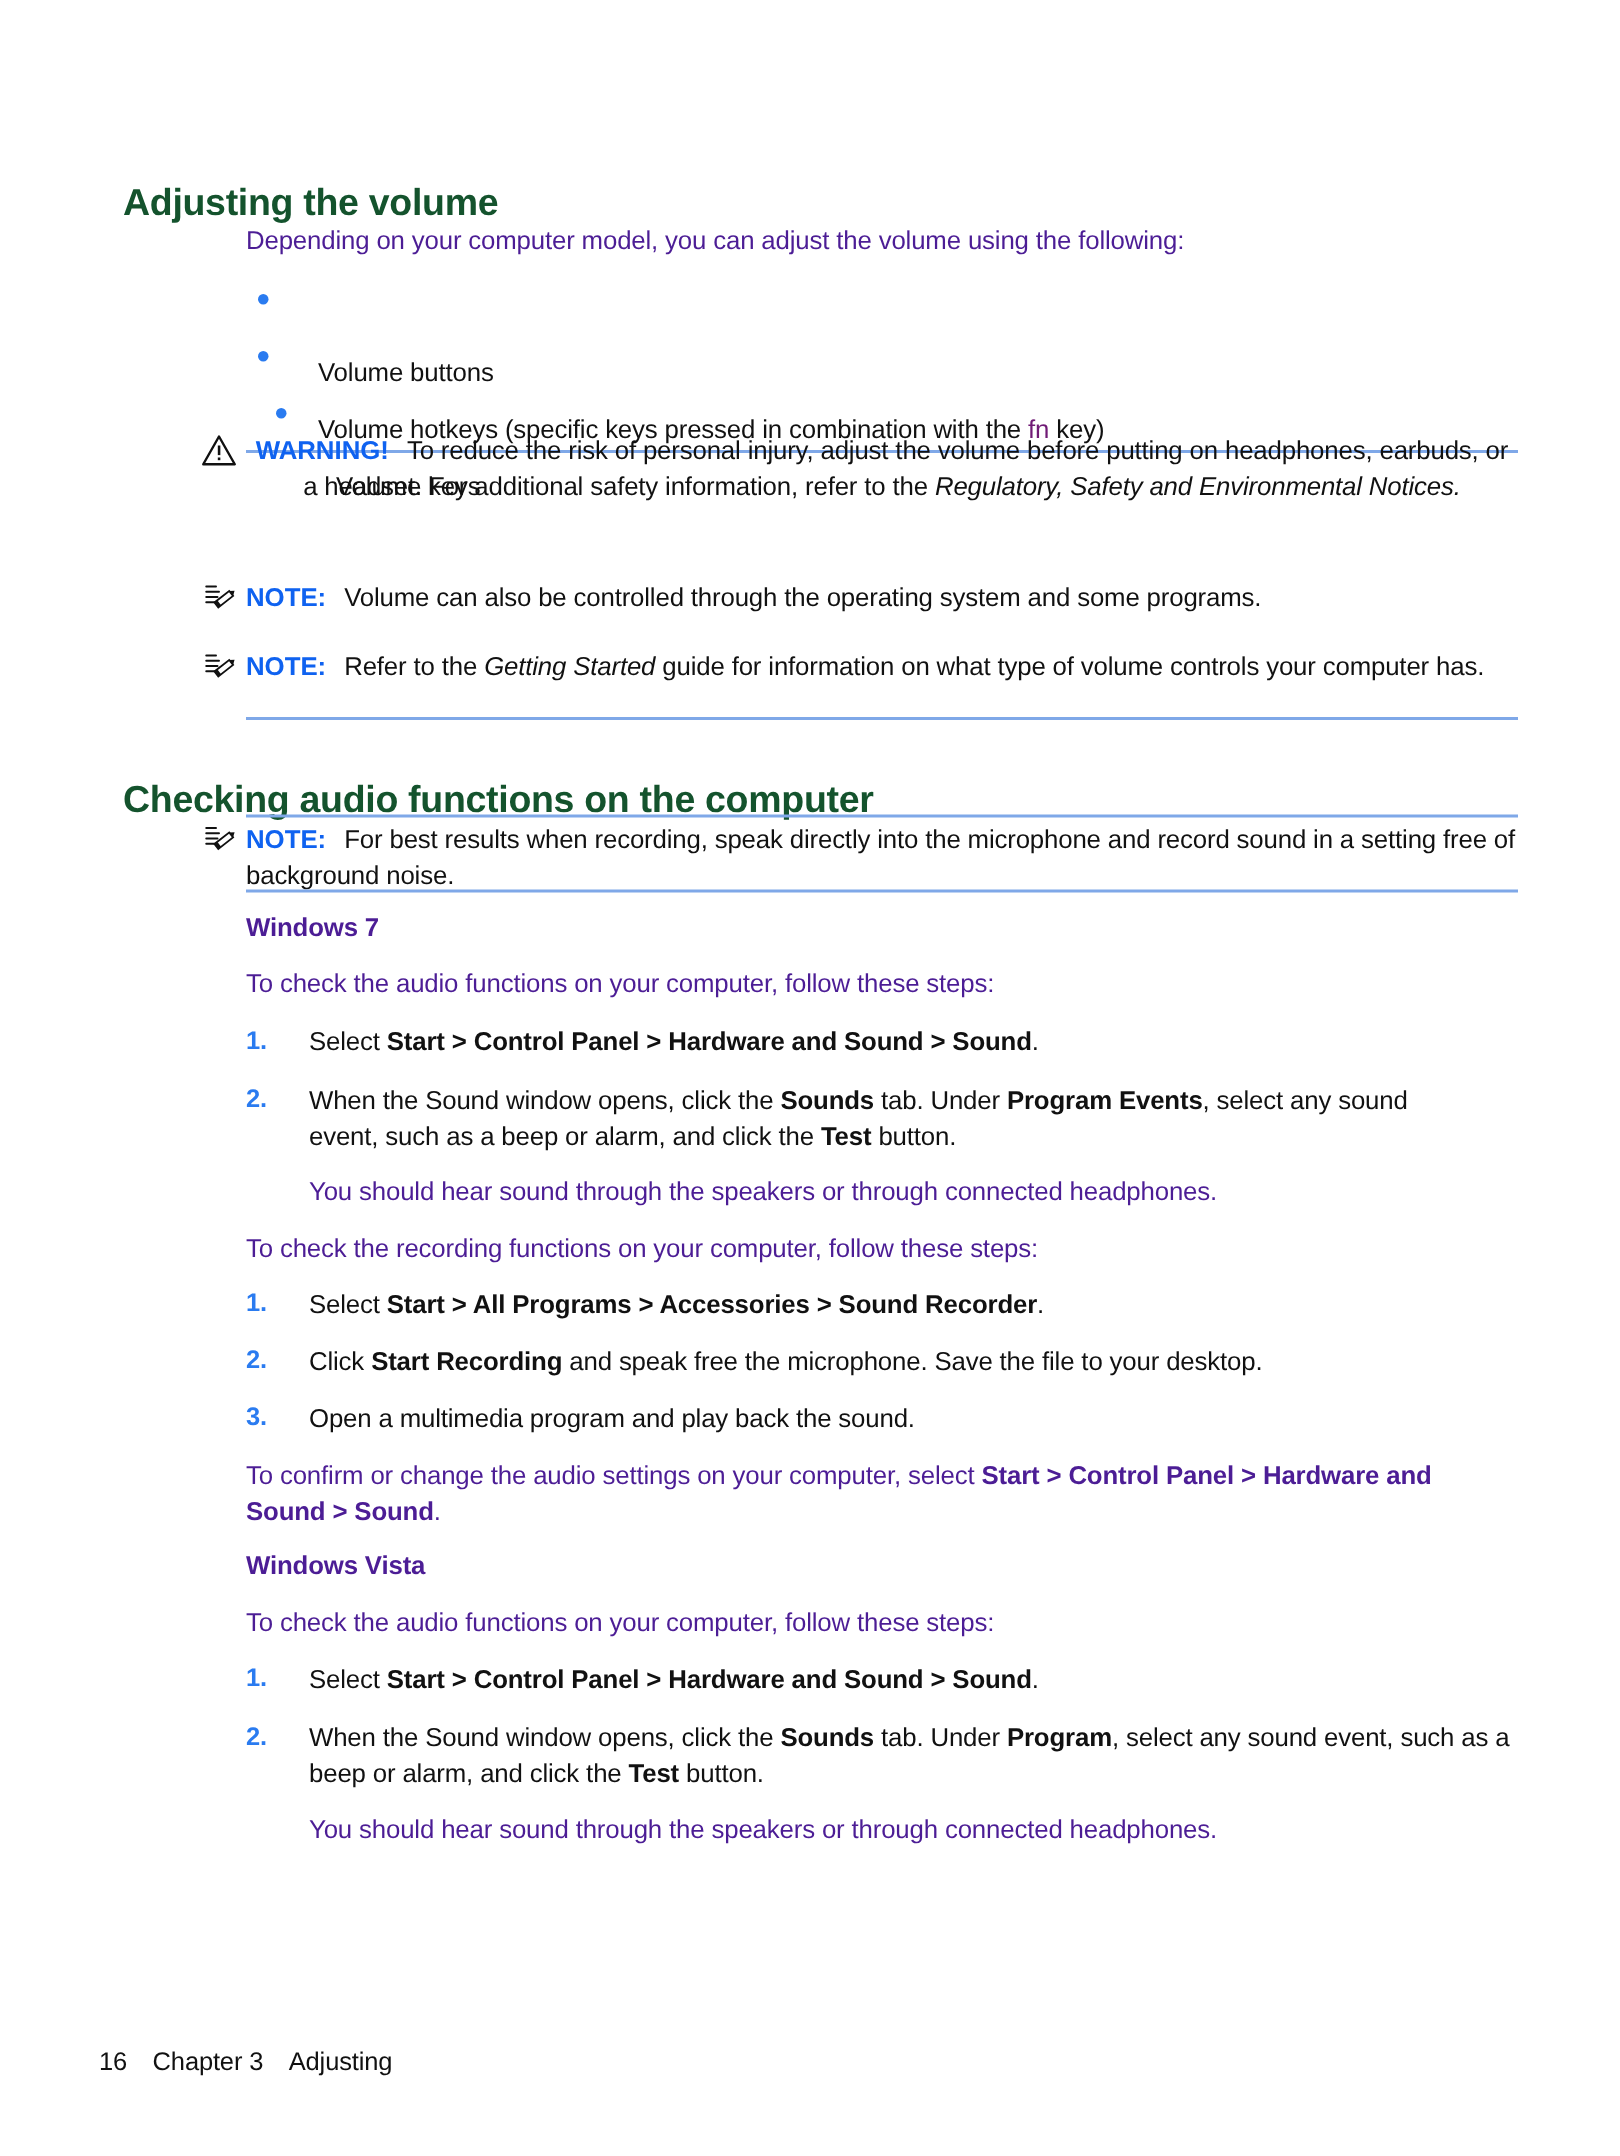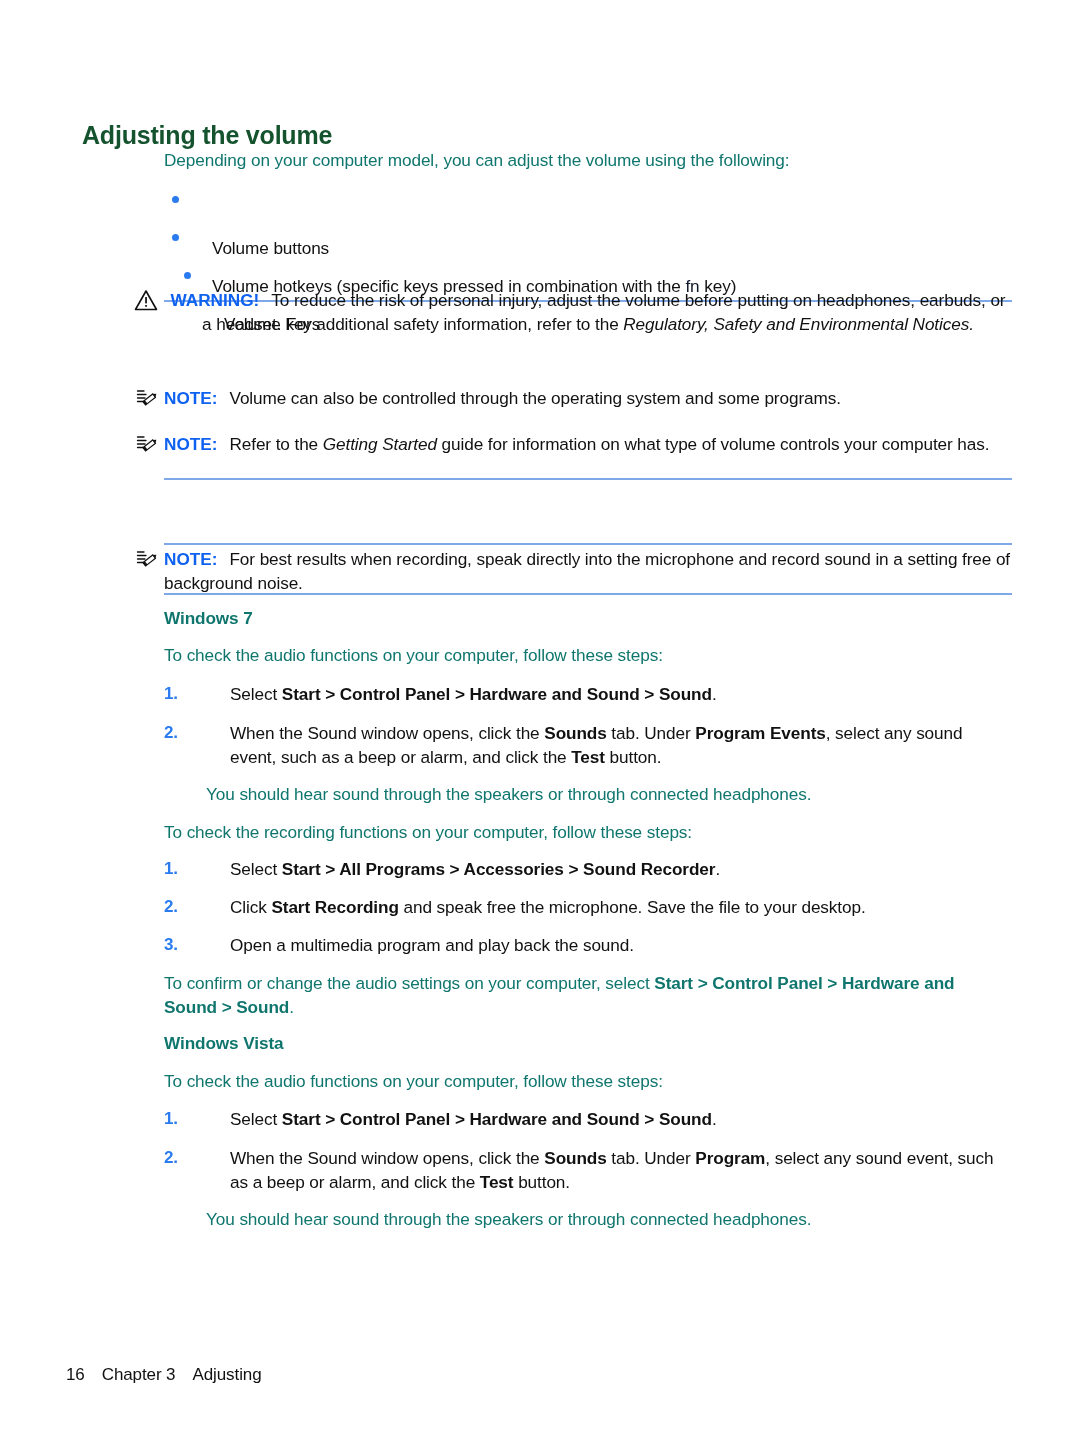--- a/index.html
+++ b/index.html
@@ -34,27 +34,27 @@
     color: #14532d;
     letter-spacing: -0.2px;
     white-space: nowrap;
   }
 
   
   .para {
     position: absolute;
     font-size: 17.2px;
     line-height: 24px;
-    color: #0f766e;
+    color: #4c1d95;
     letter-spacing: -0.1px;
   }
 
   .bold { font-weight: bold; }
   .ital { font-style: italic; }
-  .blue { color: #0f172a; }
+  .blue { color: #701a75; }
 
   
   .bullet-row {
     position: absolute;
     font-size: 17.2px;
     line-height: 24px;
     color: #111111;
     letter-spacing: -0.1px;
   }
   .bullet-dot {
@@ -84,21 +84,21 @@
     position: absolute;
     left: 0px;
     top: 0px;
     width: 34px;
     font-weight: bold;
     color: #2a7bf0;
     font-size: 17px;
   }
   .num-text {
     display: block;
-    margin-left: 66px;
+    margin-left: 42px;
   }
 
   
   .admon {
     position: absolute;
     left: 164px;
     font-size: 17.2px;
     line-height: 24px;
     letter-spacing: -0.1px;
     color: #111111;
@@ -206,20 +206,21 @@
           <polygon points="21.5,11.2 24.4,13.3 21.5,15.4" fill="#111111"></polygon>
           <rect x="9" y="11.2" width="2.4" height="4.2" fill="#111111"></rect>
         </g>
       </svg>
     </span>
     <span class="admon-label">NOTE:</span><span class="admon-gap"></span><span>Refer to the </span><span class="ital">Getting Started</span><span> guide for information on what type of volume controls your</span>
     <span>computer has.</span>
   </div>
   <div class="admon-rule-bottom" style="top:478px; width:848px;"></div>
 
+  <h1 class="h1" style="top:502px;">Checking audio functions on the computer</h1>
 
   <div class="admon-rule-top" style="top:543px; width:848px;"></div>
   <div class="admon" style="top:547px; width:848px;">
     <span class="admon-icon">
       <svg viewBox="0 0 24 22" width="24" height="22" aria-hidden="true">
         <g stroke="#111111" stroke-width="1.3" stroke-linecap="round">
           <line x1="3.5" y1="4" x2="10" y2="4"></line>
           <line x1="3.5" y1="7.5" x2="12" y2="7.5"></line>
           <line x1="3.5" y1="11" x2="11" y2="11"></line>
           <line x1="3.5" y1="14.5" x2="9" y2="14.5"></line>

